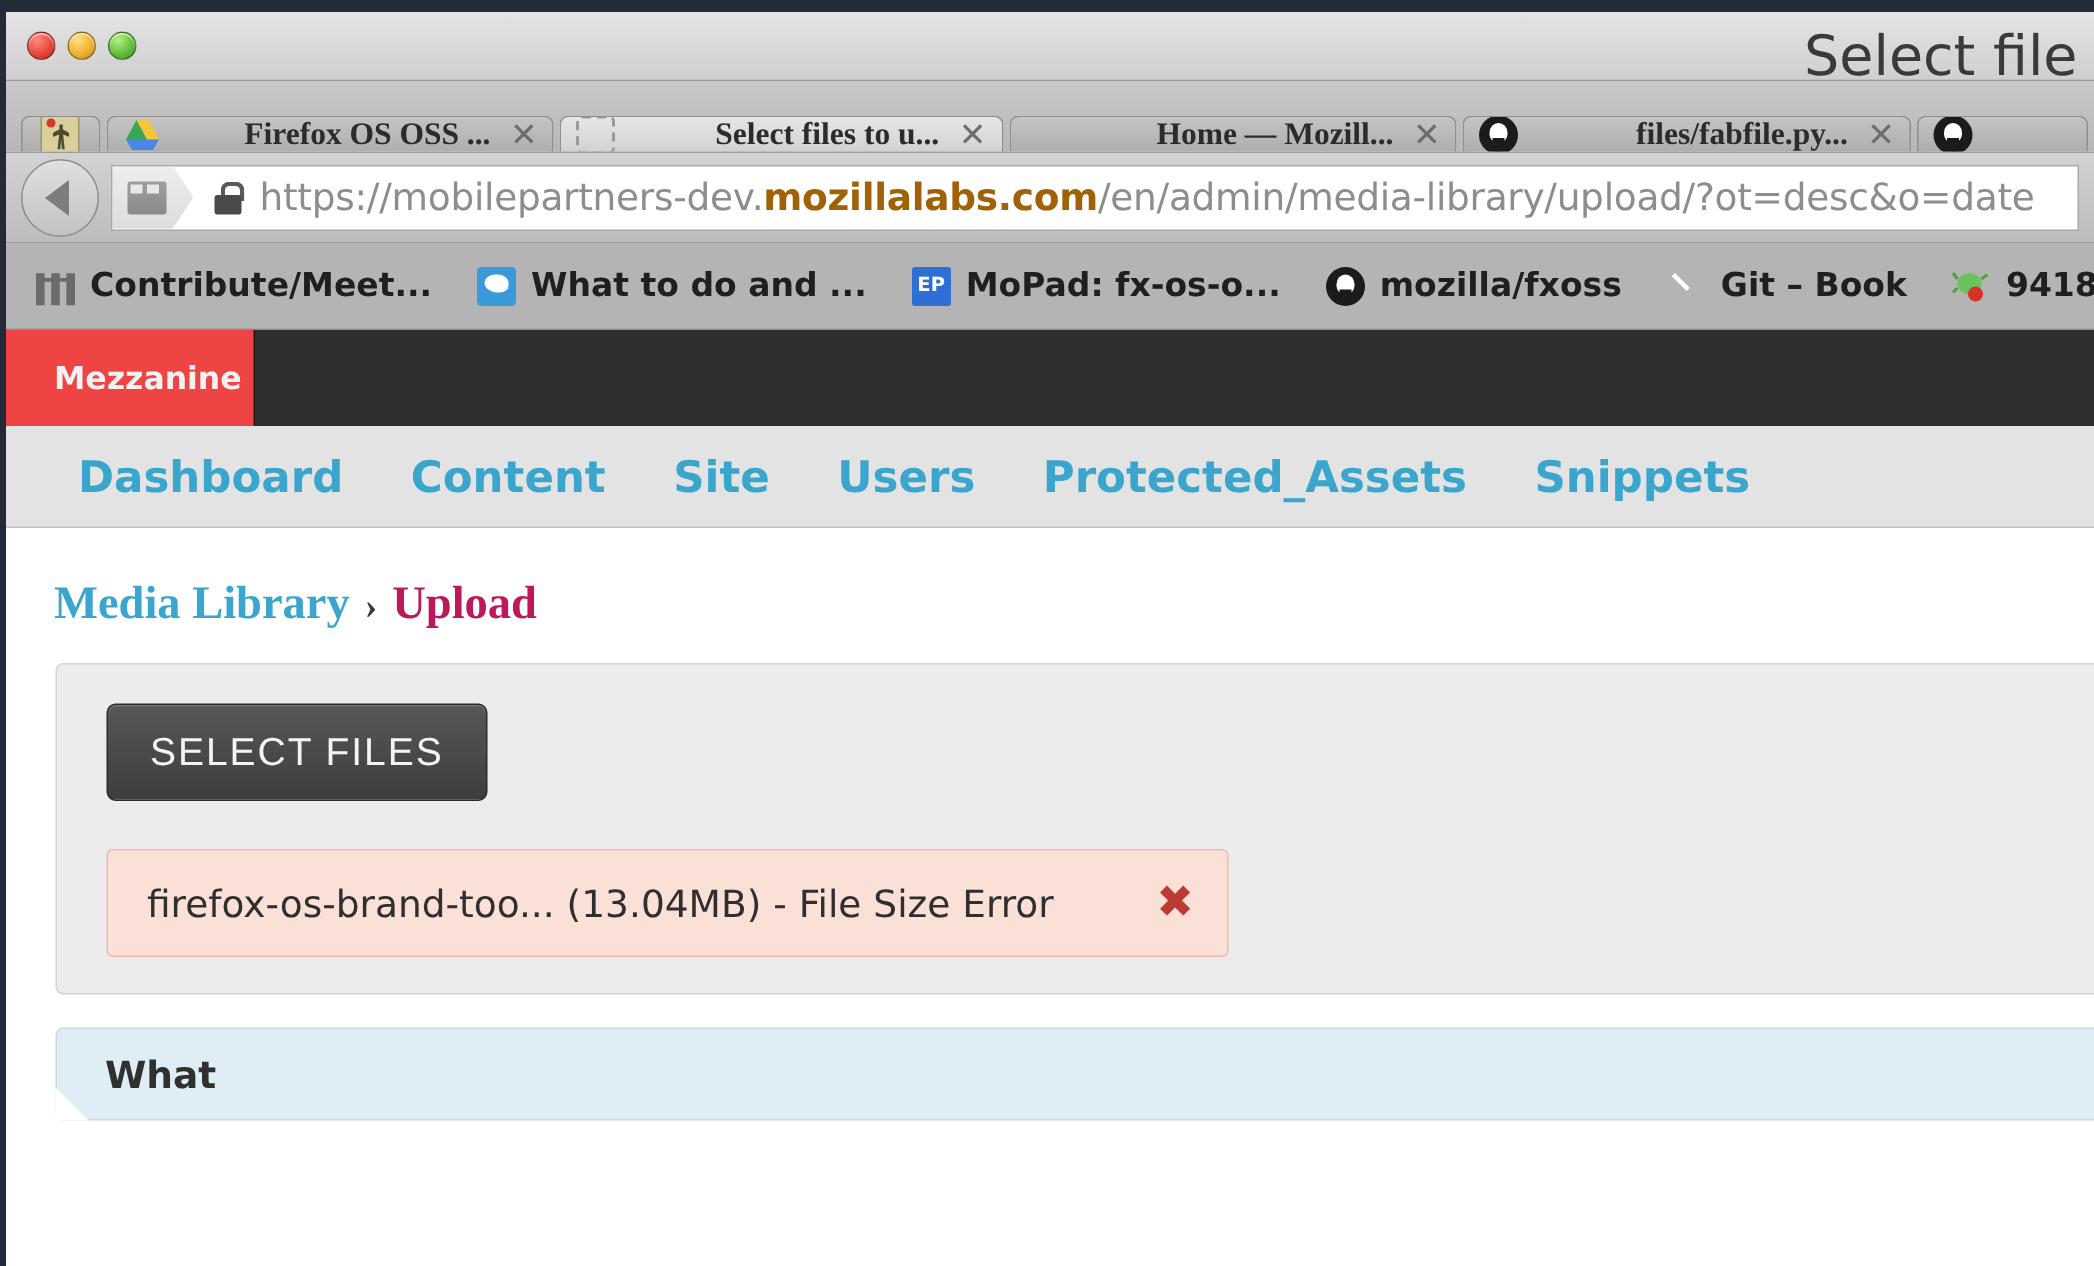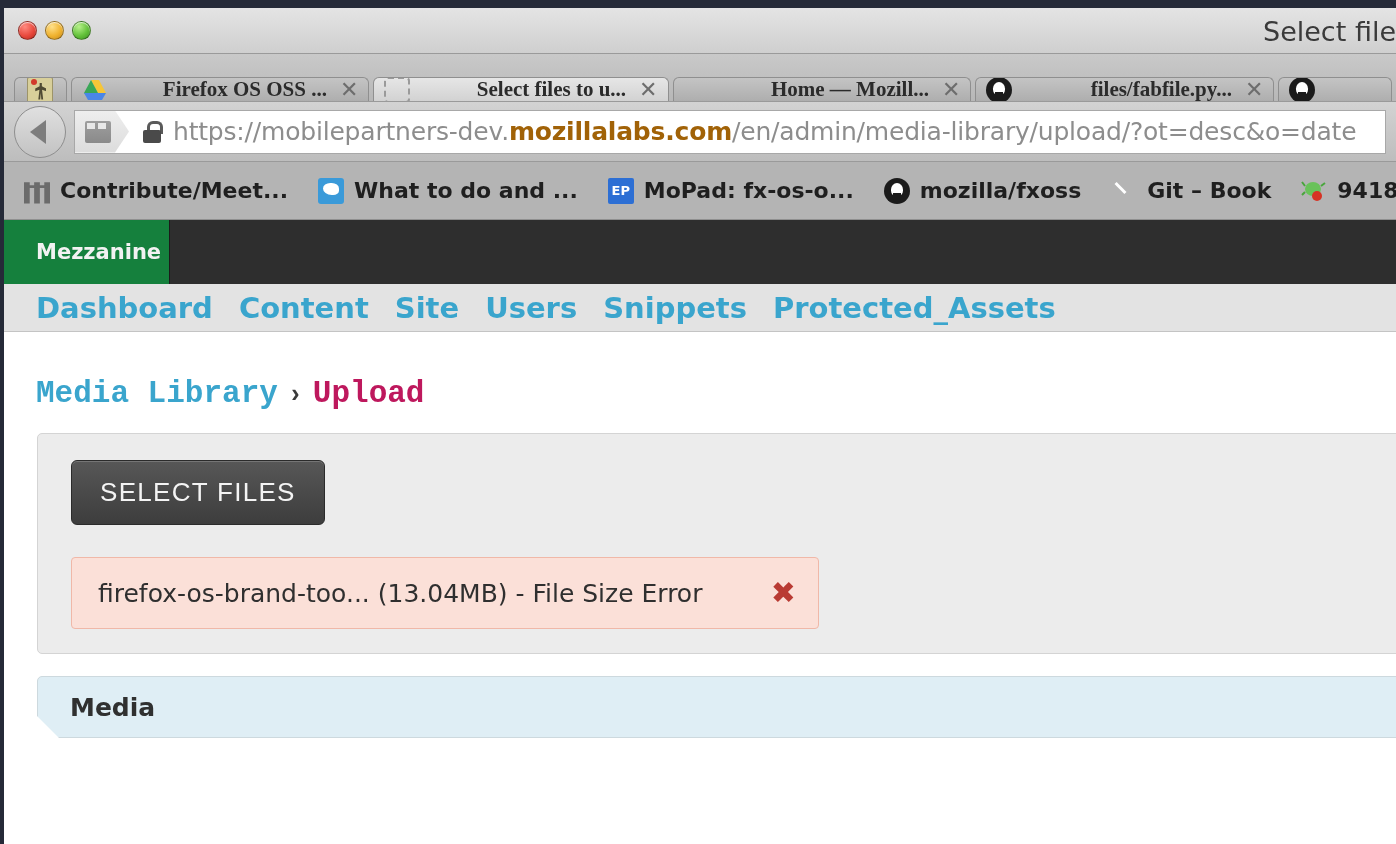--- a/index.html
+++ b/index.html
@@ -50,25 +50,25 @@
     border: 1px solid rgba(0,0,0,.35);
     box-shadow: inset 0 1px 1px rgba(255,255,255,.75);
   }
   .light.close   { background: radial-gradient(circle at 35% 28%, #ff8a80 0%, #e94a3e 55%, #b8281c 100%); }
   .light.min     { background: radial-gradient(circle at 35% 28%, #ffe08a 0%, #f0b330 55%, #c3871a 100%); }
   .light.zoom    { background: radial-gradient(circle at 35% 28%, #b6f08a 0%, #64c23b 55%, #3a8f20 100%); }
 
   .window-title {
     position: absolute;
     right: 0; top: 8px;
-    font-size: 27px;
+    font-size: 37px;
     color: #3a3a3a;
     font-family: "DejaVu Sans", sans-serif;
     white-space: nowrap;
-    padding-right: 0;
+    padding-right: 11px;
   }
 
   
   .tabstrip {
     position: relative;
     height: 48px;
     background: linear-gradient(to bottom, #c9c9c9 0%, #b7b7b7 100%);
     display: flex;
     align-items: flex-end;
     padding-left: 10px;
@@ -338,56 +338,56 @@
   .admin-page { background: #ffffff; }
 
   .admin-header {
     height: 64px;
     background: #2e2e2e;
     display: flex;
     align-items: stretch;
   }
   .brand-block {
     width: 166px;
-    background: #15803d;
+    background: #ef4444;
     border-right: 1px solid #1b1b1b;
     display: flex;
     align-items: center;
     padding-left: 32px;
   }
   .brand-text {
     color: #f2f2f2;
     font-size: 21px;
     font-weight: bold;
     font-family: "DejaVu Sans", sans-serif;
   }
   .header-rest { flex: 1 1 auto; }
 
   .admin-nav {
-    height: 48px;
+    height: 68px;
     background: #e3e3e3;
     border-bottom: 1px solid #c4c4c4;
     display: flex;
     align-items: center;
-    gap: 26px;
-    padding-left: 32px;
+    gap: 45px;
+    padding-left: 48px;
   }
   .nav-link {
     font-size: 29px;
     font-weight: bold;
     color: #3aa5cd;
     font-family: "DejaVu Sans", sans-serif;
     white-space: nowrap;
   }
 
   .breadcrumb {
-    padding: 44px 0 22px 32px;
+    padding: 32px 0 22px 32px;
     font-size: 31px;
     font-weight: bold;
-    font-family: Liberation Mono, monospace;
+    font-family: Liberation Serif, serif;
     display: flex;
     align-items: baseline;
     gap: 10px;
     white-space: nowrap;
   }
   .crumb-link { color: #3aa5cd; }
   .crumb-sep { color: #3b3b3b; font-size: 25px; }
   .crumb-current { color: #be185d; }
 
   .upload-panel {
@@ -586,38 +586,38 @@
         <span class="brand-text">Mezzanine</span>
       </div>
       <div class="header-rest"></div>
     </div>
 
     <div class="admin-nav">
       <a class="nav-link">Dashboard</a>
       <a class="nav-link">Content</a>
       <a class="nav-link">Site</a>
       <a class="nav-link">Users</a>
+      <a class="nav-link">Protected_Assets</a>
       <a class="nav-link">Snippets</a>
-      <a class="nav-link">Protected_Assets</a>
     </div>
 
     <div class="breadcrumb">
       <a class="crumb-link">Media Library</a>
       <span class="crumb-sep">›</span>
       <span class="crumb-current">Upload</span>
     </div>
 
     <div class="upload-panel">
       <button class="select-files-button">SELECT FILES</button>
 
       <div class="upload-file-row">
         <span class="upload-file-name">firefox-os-brand-too... (13.04MB) - File Size Error</span>
         <span class="upload-file-remove">✖</span>
       </div>
     </div>
 
     <div class="help-panel">
-      <span class="help-label">Media</span>
+      <span class="help-label">What</span>
     </div>
 
   </div>
 
 </div>
 
 </body></html>

